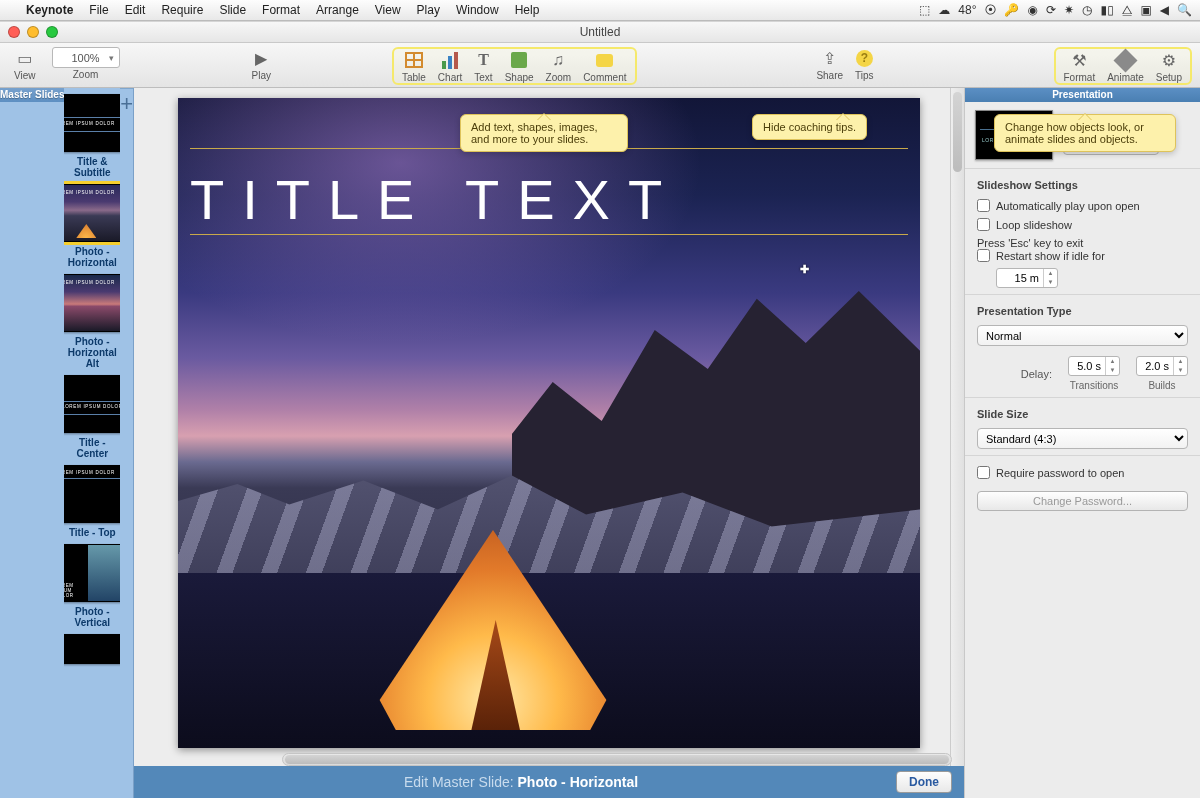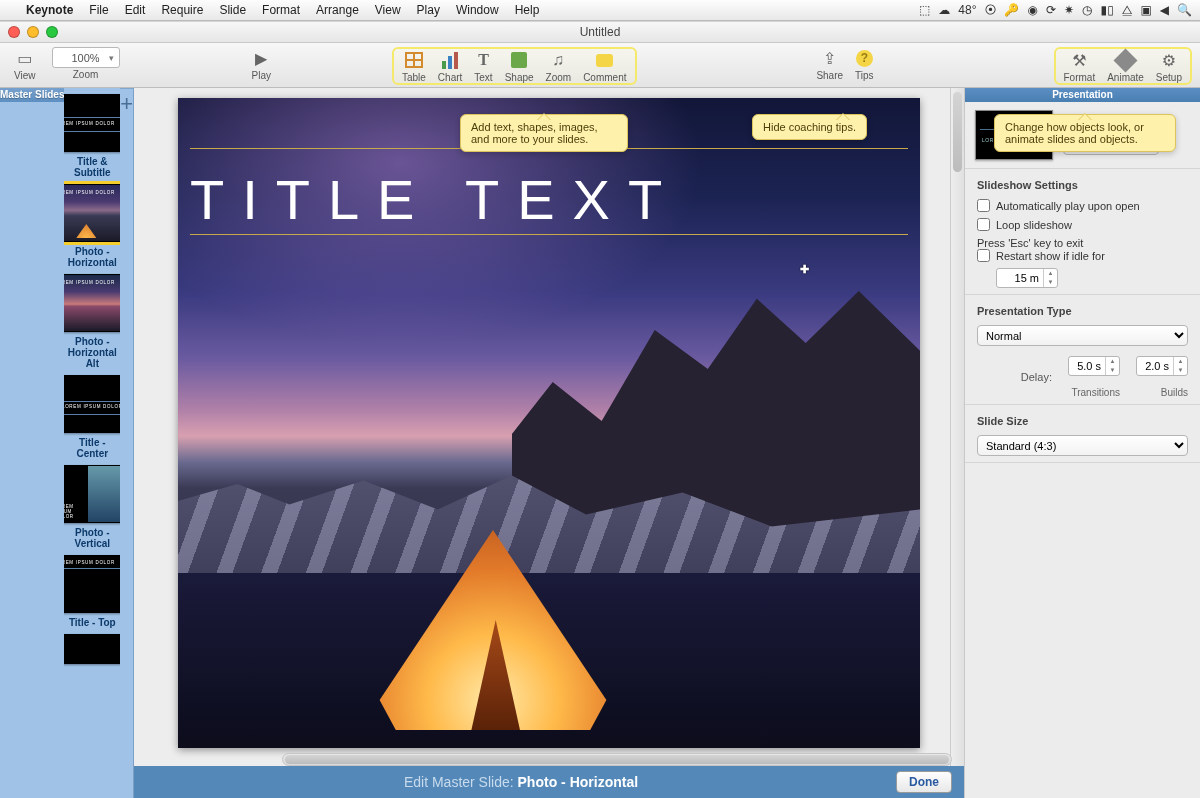--- a/index.html
+++ b/index.html
@@ -118,21 +118,21 @@
 .sect h4{margin:0 0 8px;font-size:11px;font-weight:bold;color:#444}
 .chk-row{display:flex;align-items:flex-end;gap:6px;margin-bottom:6px}
 .chk-row input{margin:0;width:13px;height:13px}
 .stepper{display:inline-flex;align-items:center;border:1px solid #b5b5b5;border-radius:3px;background:#fff;height:20px;margin-left:19px}
 .stepper input{border:0;width:46px;text-align:right;font-size:11px;padding:0 4px;background:transparent}
 .stepper .arrows{width:14px;display:flex;flex-direction:column;font-size:6px;color:#777;border-left:1px solid #ccc}
 .stepper .arrows span{height:9px;text-align:center;line-height:9px}
 select.sel{width:100%;height:21px;border:1px solid #b5b5b5;border-radius:4px;background:linear-gradient(#fff,#f2f2f2);font-size:11px;padding:0 4px}
 .delay-row{display:flex;justify-content:flex-end;gap:16px;align-items:center;margin-top:10px}
 .delay-row .lbl{color:#555}
-.delay-col{display:flex;flex-direction:column;align-items:flex-end;gap:11px}
+.delay-col{display:flex;flex-direction:column;align-items:center;gap:4px}
 .delay-col .cap{font-size:10px;color:#666}
 .delay-col .stepper{margin:0}
 .delay-col .stepper input{width:36px}
 
 
 .tip{position:absolute;background:#fdf1ab;border:1px solid #dec35a;border-radius:6px;padding:6px 10px;font-size:11px;color:#4b3e0a;box-shadow:0 2px 6px rgba(0,0,0,.2);z-index:50}
 .tip.arrow-top::before{content:"";position:absolute;top:-8px;left:var(--ax,50%);margin-left:-7px;border:7px solid transparent;border-bottom-color:#fdf1ab}
 .tip.arrow-top::after{content:"";position:absolute;top:-9px;left:var(--ax,50%);margin-left:-7px;border:7px solid transparent;border-bottom-color:#dec35a;z-index:-1}
 
 
@@ -318,32 +318,32 @@
           <div class="frame">
             <div class="mini-line" style="top:25px"></div>
             <div class="mini-title-white" style="top:28px;text-align:center">LOREM IPSUM DOLOR</div>
             <div class="mini-line" style="top:38px"></div>
           </div>
           <div class="cap">Title - Center</div>
         </div>
 
         <div class="thumb">
           <div class="frame">
+            <div class="mini-title-white" style="top:4px">LOREM IPSUM DOLOR</div>
+            <div class="mini-line" style="top:12px"></div>
+          </div>
+          <div class="cap">Title - Top</div>
+        </div>
+
+        <div class="thumb">
+          <div class="frame">
             <div class="mini-half"></div>
             <div class="mini-title-white" style="top:38px;width:35px">LOREM IPSUM DOLOR</div>
           </div>
           <div class="cap">Photo - Vertical</div>
-        </div>
-
-        <div class="thumb">
-          <div class="frame">
-            <div class="mini-title-white" style="top:4px">LOREM IPSUM DOLOR</div>
-            <div class="mini-line" style="top:12px"></div>
-          </div>
-          <div class="cap">Title - Top</div>
         </div>
 
         <div class="thumb" style="margin-bottom:0">
           <div class="frame" style="height:30px"></div>
         </div>
       </div>
       <div class="sidebar-footer">+</div>
     </div>
 
     <div class="canvas-wrap">
@@ -453,20 +453,27 @@
         </div>
       </div>
 
       <div class="sect">
         <h4>Slide Size</h4>
         <select class="sel">
           <option>Standard (4:3)</option>
         </select>
       </div>
 
+      <div class="sect" style="border-bottom:0">
+        <div class="chk-row">
+          <input type="checkbox" style="">
+          <span>Require password to open</span>
+        </div>
+        <button class="btn" style="width:100%;margin-top:6px;color:#999" disabled="">Change Password...</button>
+      </div>
     </div>
 
   </div>
 
   <div class="tip arrow-top" style="top:92px;left:460px;width:168px;--ax:50%">
     <span>Add text, shapes, images, and more to your slides.</span>
   </div>
   <div class="tip arrow-top" style="top:92px;left:752px;--ax:80%">
     <span>Hide coaching tips.</span>
   </div>

